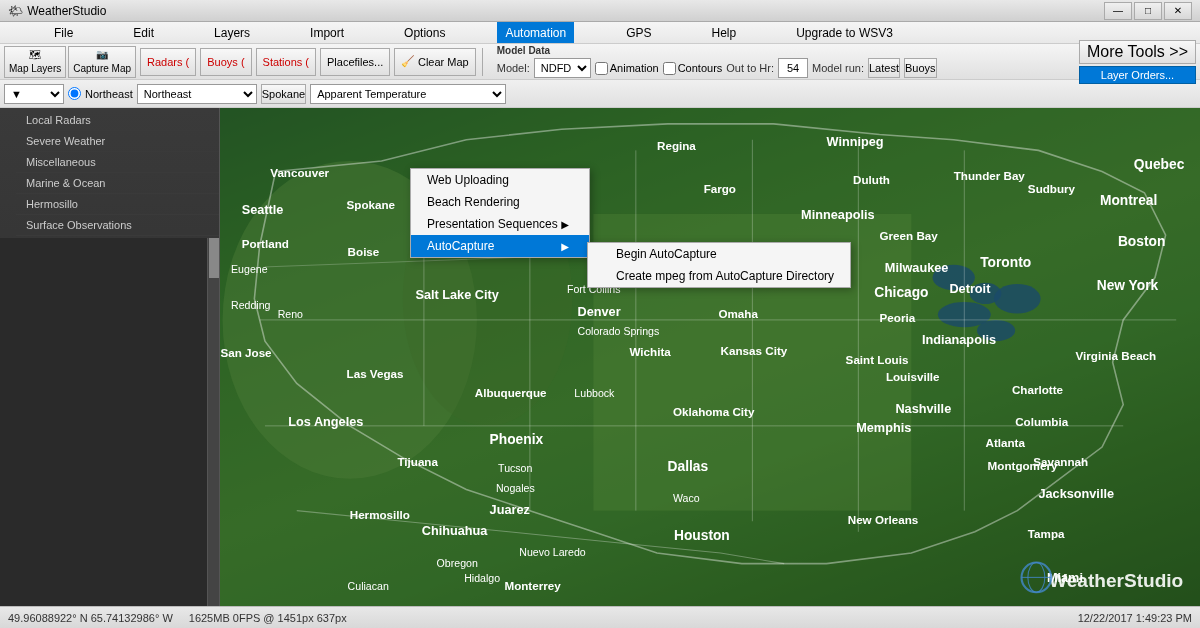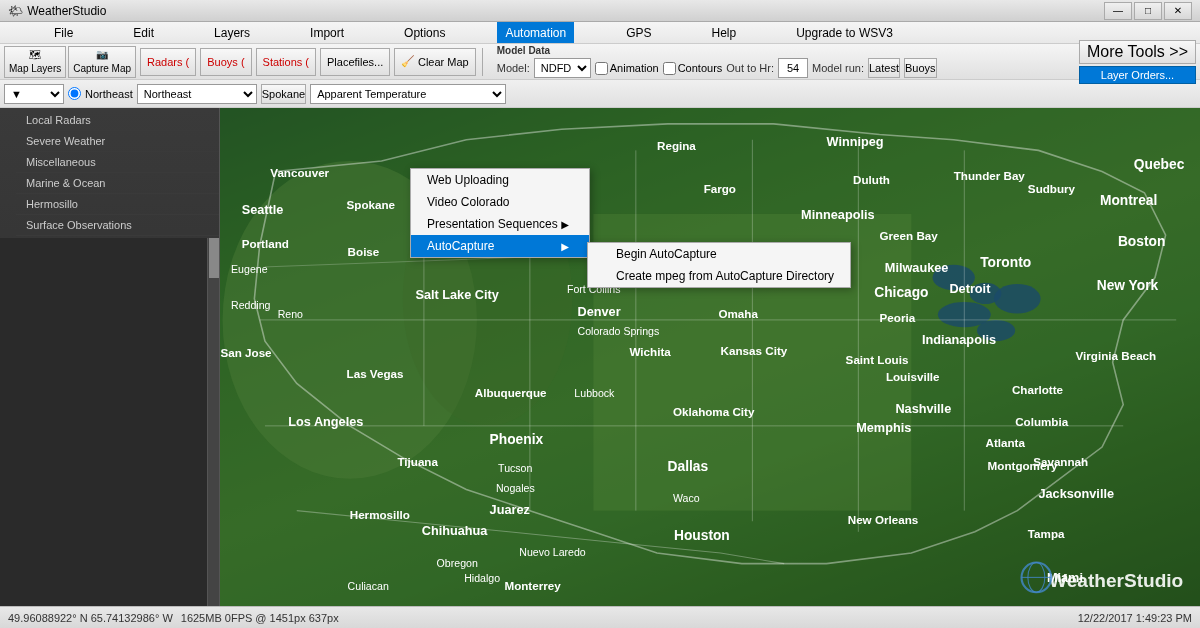--- a/index.html
+++ b/index.html
@@ -161,21 +161,21 @@
     
     .status-bar {
       height: 22px;
       background: linear-gradient(to bottom, #e8e8e8, #d8d8d8);
       border-top: 1px solid #bbb;
       display: flex;
       align-items: center;
       padding: 0 8px;
       font-size: 11px;
       color: #333;
-      gap: 8px;
+      gap: 16px;
       justify-content: space-between;
     }
     .status-right { margin-left: auto; }
 
     
     .dropdown-overlay {
       position: absolute;
       top: 16px; left: 0;
       width: 100%; height: 100%;
       z-index: 100;
@@ -488,21 +488,21 @@
       <line x1="784" y1="443" x2="812" y2="443" stroke="#4488cc" stroke-width="1" opacity="0.8"></line>
     </svg>
 
     <div class="dropdown-overlay">
 
       <div class="dropdown-menu" style="top:44px;left:190px;">
         <div class="dropdown-item">
           <span>Web Uploading</span>
         </div>
         <div class="dropdown-item">
-          <span>Video Colorado</span>
+          <span>Beach Rendering</span>
         </div>
         <div class="dropdown-item">
           <span>Presentation Sequences</span>
           <span class="dropdown-arrow">▶</span>
         </div>
         <div class="dropdown-item highlighted">
           <span>AutoCapture</span>
           <span class="dropdown-arrow">▶</span>
         </div>
       </div>

